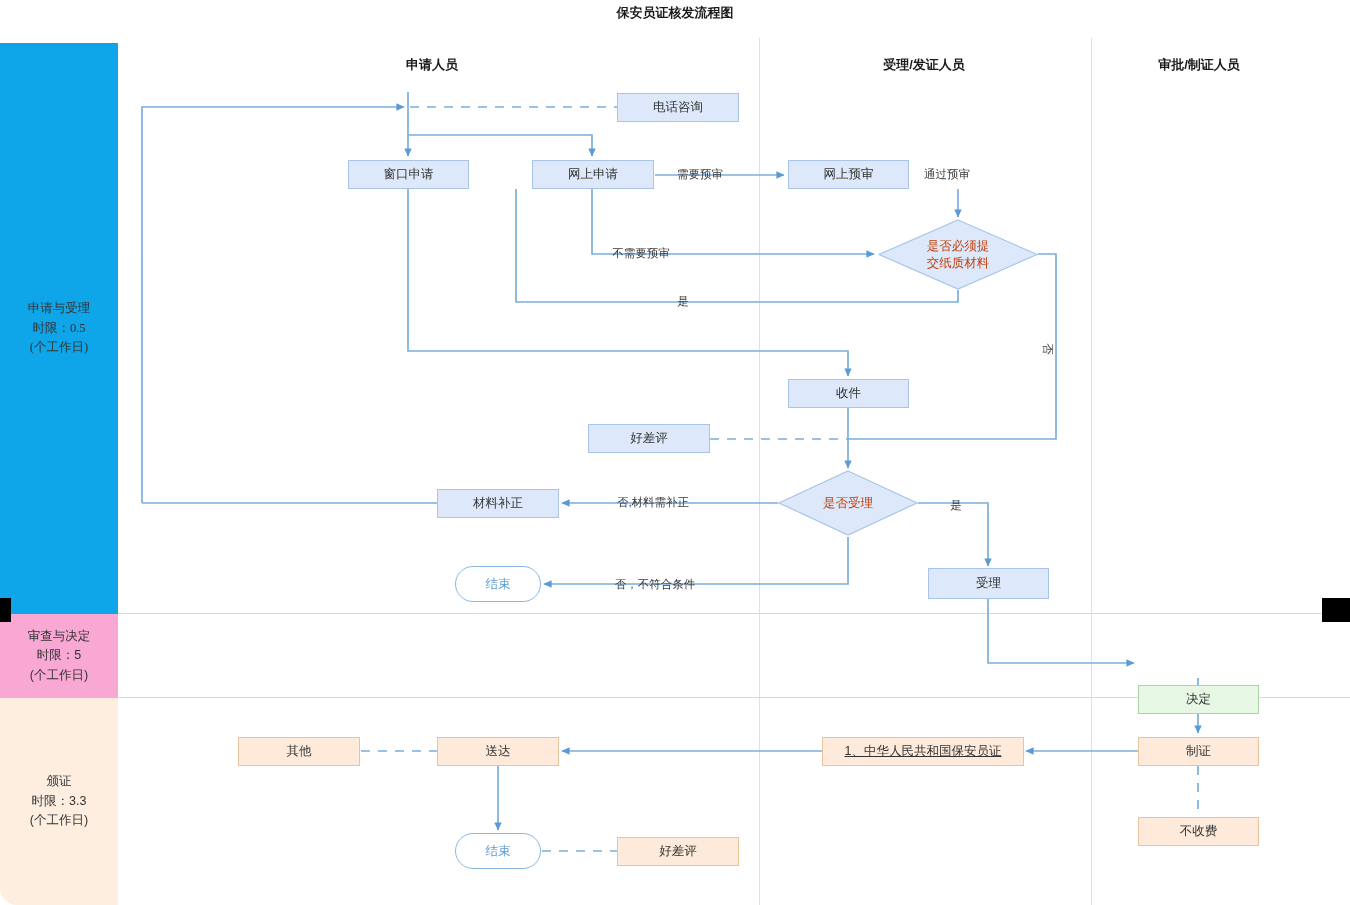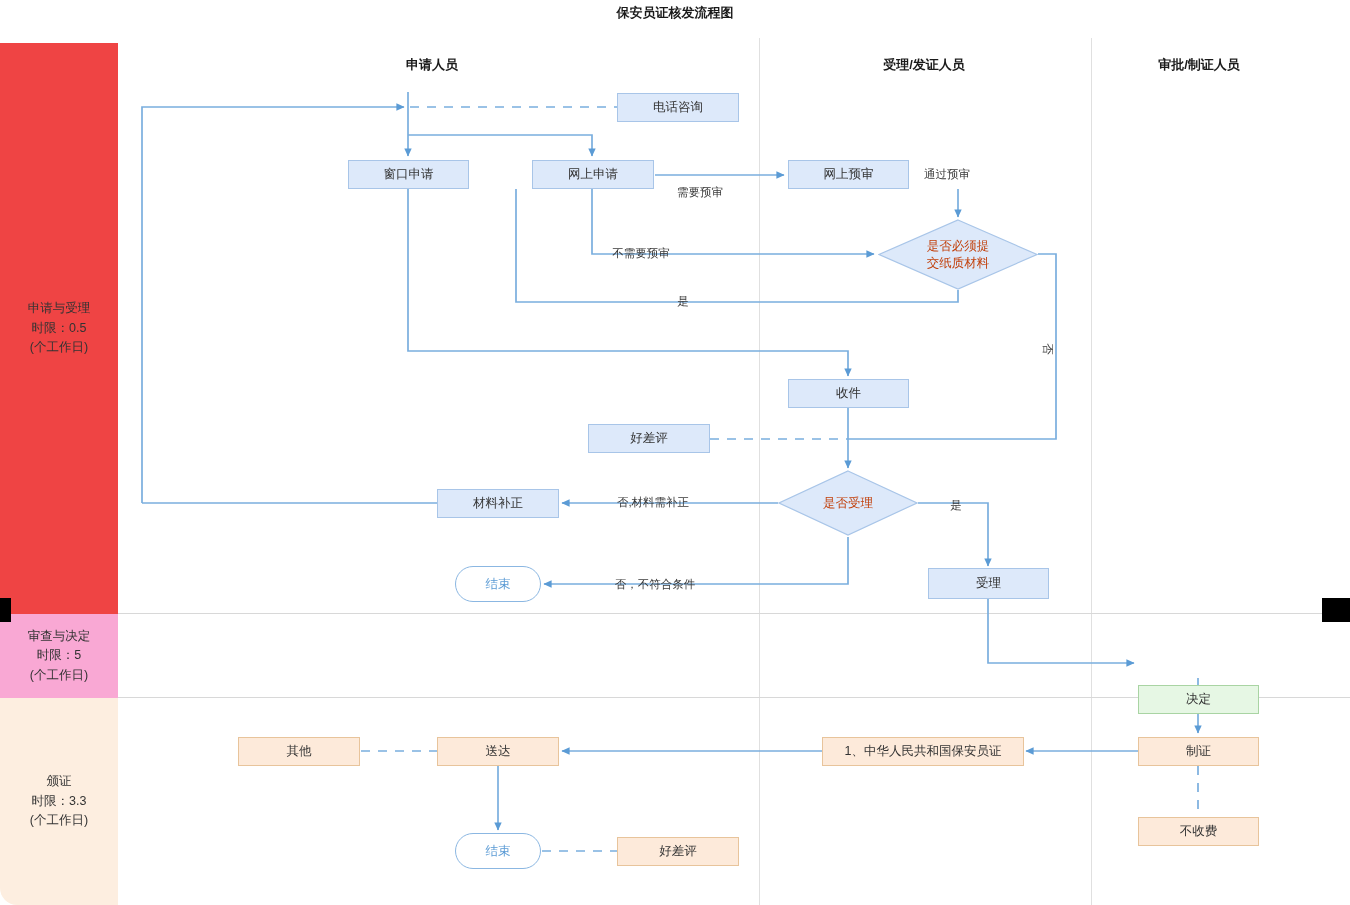--- a/index.html
+++ b/index.html
@@ -26,21 +26,21 @@
     width: 118px;
     display: flex;
     align-items: center;
     justify-content: center;
     text-align: center;
     font-size: 12.5px;
     color: #333333;
     line-height: 1.55;
     white-space: pre-line;
   }
-  .band-blue   { background: #ef4444; }
+  .band-blue   { background: #0ea5e9; font-family: Liberation Serif, serif; }
   .band-green  { background: #f9a8d4; }
   .band-orange { background: #fdeee0; }
 
   
   .col-header {
     position: absolute;
     font-size: 13px;
     font-weight: bold;
     color: #1a1a1a;
     text-align: center;
@@ -280,31 +280,31 @@
   <div class="node terminator" style="left:455px; top:566px; width:86px; height:36px;">结束</div>
 
   <div class="node rect-blue" style="left:928px; top:568px; width:121px; height:31px;">受理</div>
 
   <div class="node rect-green" style="left:1138px; top:649px; width:121px; height:29px;margin-top:36px;">决定</div>
 
   <div class="node rect-orange" style="left:1138px; top:737px; width:121px; height:29px;">制证</div>
 
   <div class="node rect-orange" style="left:1138px; top:817px; width:121px; height:29px;">不收费</div>
 
-  <div class="node rect-orange" style="left:822px; top:737px; width:202px; height:29px;">1、中华人民共和国保安员证</div>
+  <div class="node rect-orange" style="left:822px; top:737px; width:202px; height:29px;text-decoration:underline;">1、中华人民共和国保安员证</div>
 
   <div class="node rect-orange" style="left:437px; top:737px; width:122px; height:29px;">送达</div>
 
   <div class="node rect-orange" style="left:238px; top:737px; width:122px; height:29px;">其他</div>
 
   <div class="node terminator" style="left:455px; top:833px; width:86px; height:36px;">结束</div>
 
   <div class="node rect-orange" style="left:617px; top:837px; width:122px; height:29px;">好差评</div>
 
-  <div class="edge-label" style="left:700px; top:174px;margin-top:18px;">需要预审</div>
+  <div class="edge-label" style="left:700px; top:174px;">需要预审</div>
 
   <div class="edge-label" style="left:947px; top:174px;">通过预审</div>
 
   <div class="edge-label" style="left:641px; top:253px;">不需要预审</div>
 
   <div class="edge-label" style="left:683px; top:301px;">是</div>
 
   <div class="edge-label vert" style="left:1047px; top:349px;">否</div>
 
   <div class="edge-label" style="left:653px; top:502px;">否,材料需补正</div>

